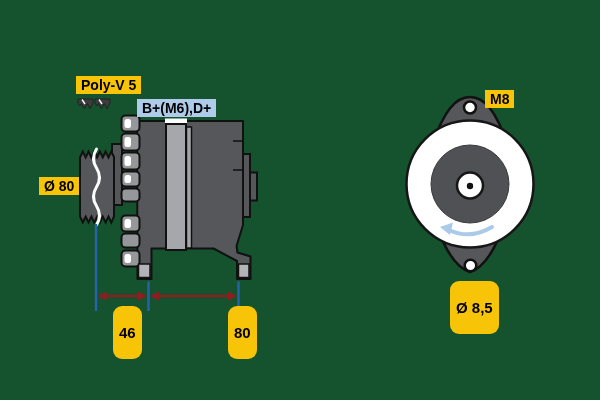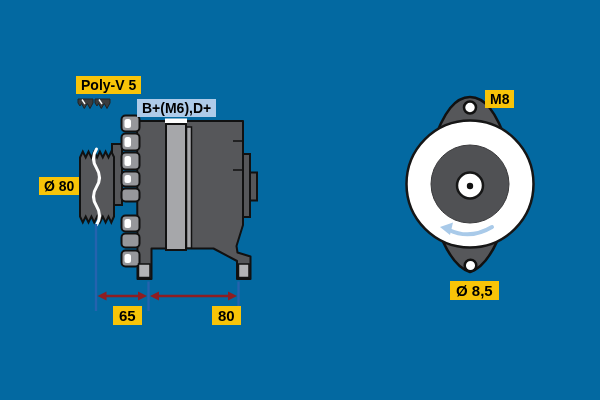--- a/index.html
+++ b/index.html
@@ -1,35 +1,35 @@
 <!DOCTYPE html>
 <html><head>
 <meta charset="utf-8">
 <style>
   html, body { margin: 0; padding: 0; background: #ffffff; }
   #canvas {
     position: relative;
     width: 600px; height: 400px;
-    background: #0369a1;
+    background: #14532d;
     font-family: "Liberation Sans", sans-serif;
     overflow: hidden;
   }
   #drawing { position: absolute; left: 0; top: 0; }
   .tag {
     position: absolute;
     font-weight: bold;
     color: #000;
     font-size: 14px;
     line-height: 16px;
     padding: 1px 5px;
     white-space: nowrap;
   }
   .tag.yellow { background: #F8C408; }
   .tag.blue   { background: #AECBE9; }
-  .tag.big    { font-size: 15px; line-height: 19px; padding: 0 6px; }
+  .tag.big    { font-size: 15px; line-height: 19px; padding: 17px 6px; border-radius: 9px; }
 </style>
 </head>
 <body>
 
 <div id="canvas">
 
   <svg id="drawing" width="600" height="400" viewBox="0 0 600 400">
 
     <g>
 
@@ -122,21 +122,21 @@
       <circle cx="470.5" cy="265.5" r="5.8" fill="#ffffff" stroke="#111" stroke-width="2.5"></circle>
     </g>
   </svg>
 
   <div class="tag yellow" style="left:76px; top:76px;">Poly-V 5</div>
 
   <div class="tag blue" style="left:137px; top:99px;">B+(M6),D+</div>
 
   <div class="tag yellow" style="left:39px; top:177px;">Ø 80</div>
 
-  <div class="tag yellow big" style="left:113px; top:306px;">65</div>
+  <div class="tag yellow big" style="left:113px; top:306px;">46</div>
 
-  <div class="tag yellow big" style="left:212px; top:306px;">80</div>
+  <div class="tag yellow big" style="left:228px; top:306px;">80</div>
 
   <div class="tag yellow" style="left:485px; top:90px;">M8</div>
 
   <div class="tag yellow big" style="left:450px; top:281px;">Ø 8,5</div>
 
 </div>
 
 </body></html>

